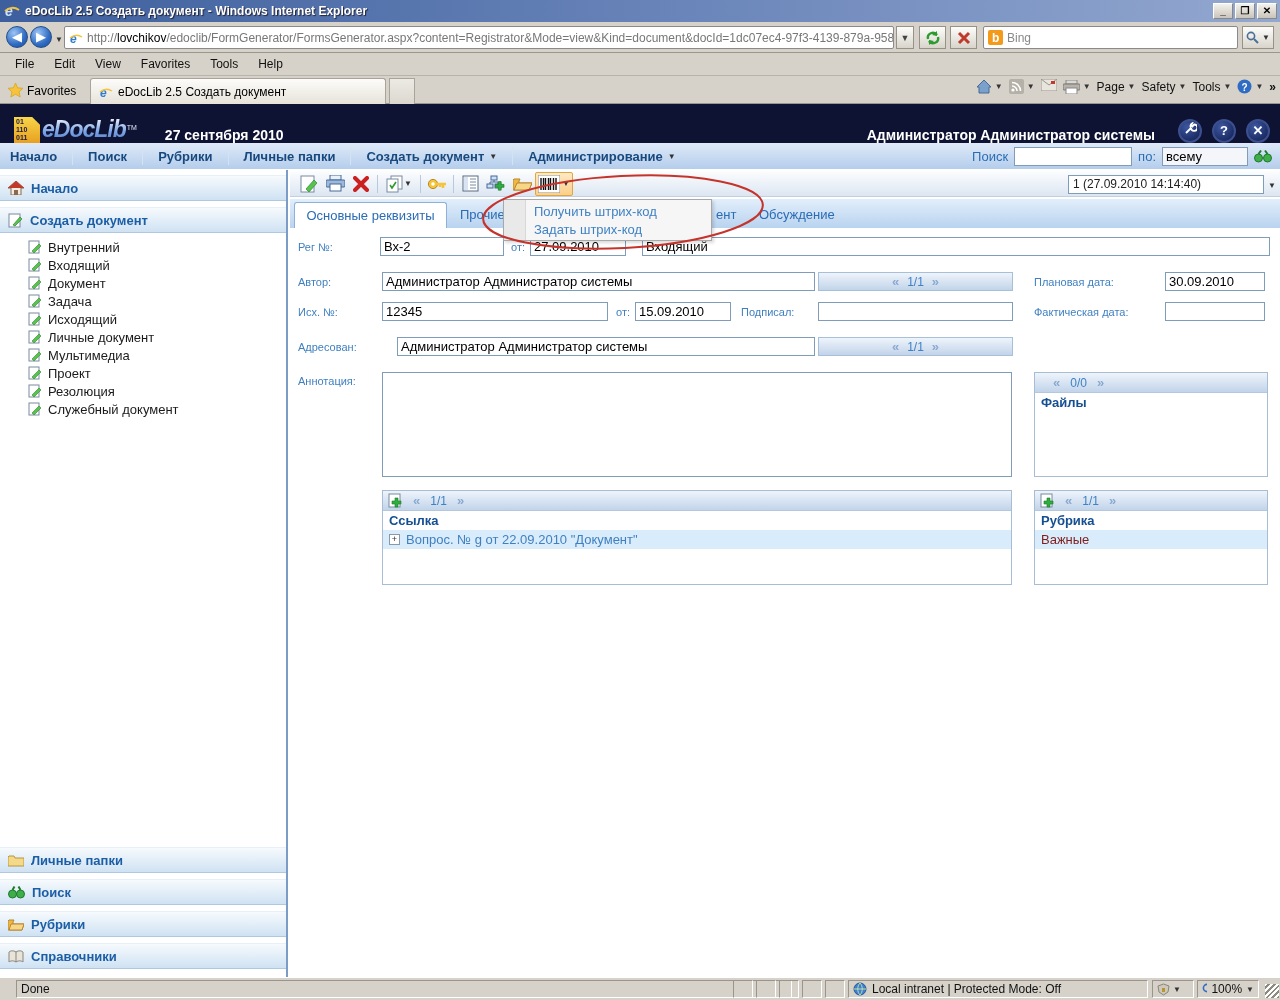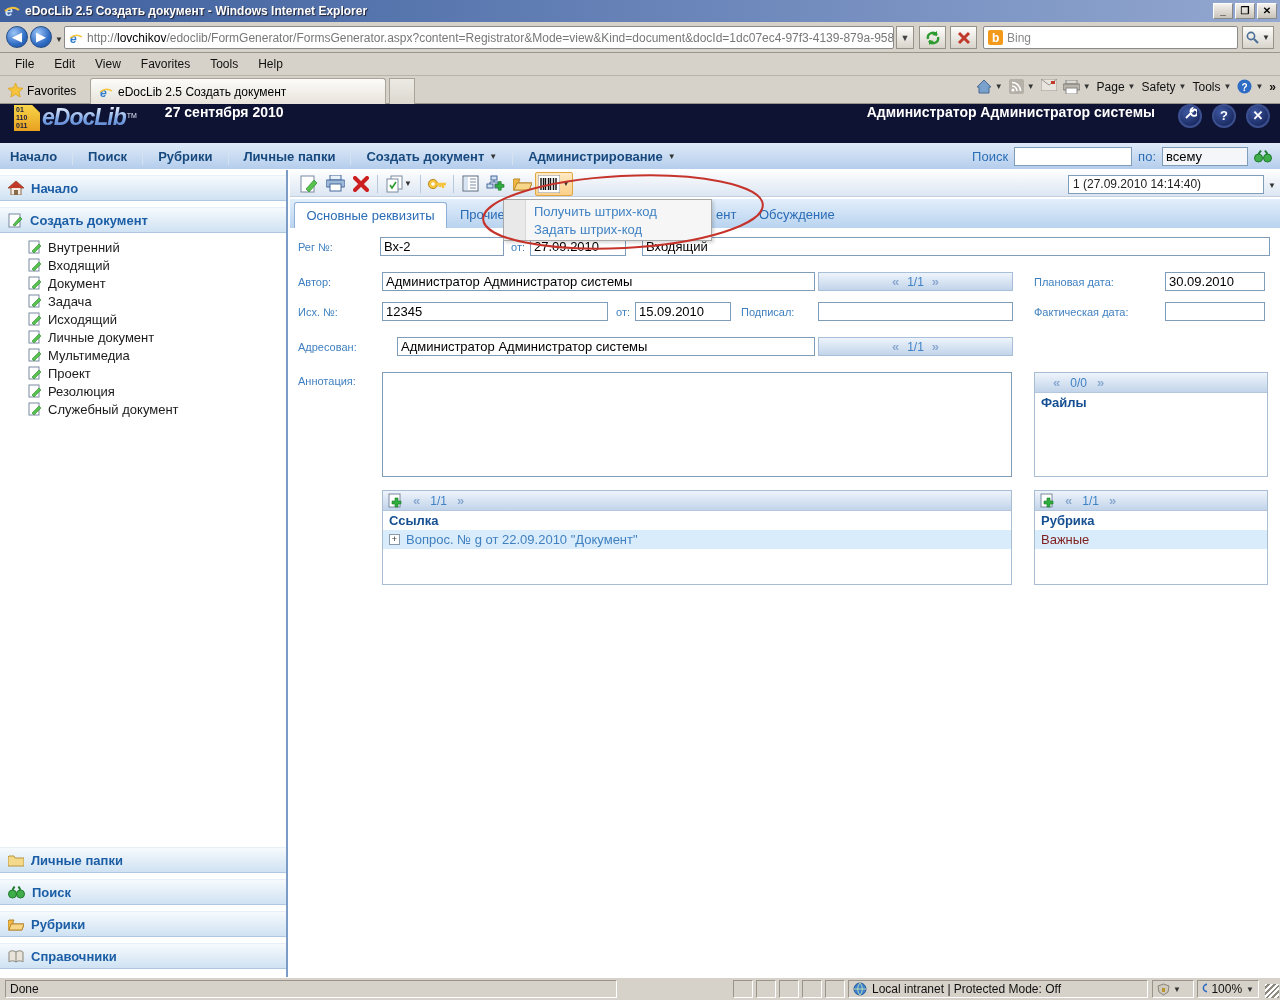--- a/index.html
+++ b/index.html
@@ -39,21 +39,21 @@
     border-radius:3px 3px 0 0; display:flex; align-items:center; padding:0 8px; font-size:12px; gap:5px;}
   .favstub { position:absolute; left:389px; top:2px; width:26px; height:26px;
     background:linear-gradient(#eceae4,#dcd8cf); border:1px solid #a9a49a; border-bottom:none; }
   .cmdicons { position:absolute; right:4px; top:3px; display:flex; align-items:center; gap:6px;
     font-size:12px; color:#111; }
   .cmdlbl { display:flex; align-items:center; gap:3px; }
   .caret { font-size:8px; color:#333; }
 
   
   .appheader { left:0; top:104px; width:1280px; height:39px; background:#0e1233; color:#fff;
-    display:flex; align-items:flex-start; }
+    display:flex; align-items:flex-end; }
   .logo { display:flex; align-items:flex-end; margin-left:14px; }
   .logobits { width:26px; height:26px; background:linear-gradient(#f7d54a,#e8a020); color:#1a1a40;
     font-size:7px; font-weight:bold; line-height:8px; padding:1px 2px;
     clip-path:polygon(0 0,70% 0,100% 30%,100% 100%,0 100%); }
   .logotext { font-size:23px; font-weight:bold; font-style:italic; margin-left:2px;
     background:linear-gradient(#ffffff,#7fa8e8 55%,#4a74c0); -webkit-background-clip:text;
     background-clip:text; color:transparent; letter-spacing:-1px;}
   .logotm { font-size:7px; margin-bottom:12px; margin-left:1px; color:#dfe6f5;}
   .hdate { font-weight:bold; font-size:14px; margin-left:28px; }
   .huser { position:absolute; right:125px; font-weight:bold; font-size:14px; }
@@ -597,21 +597,21 @@
     <div class="gut"></div>
     <span class="popitem" style="top:4px">Получить штрих-код</span>
     <span class="popitem" style="top:22px">Задать штрих-код</span>
   </div>
 
   <svg class="ellipse-svg" width="290" height="84">
     <ellipse cx="145" cy="42" rx="140" ry="36" fill="none" stroke="#c5332b" stroke-width="2" transform="rotate(-3 145 42)"></ellipse>
   </svg>
 
   <div class="abs chrome statusband">
-    <div class="scell" style="left:5px;width:612px">Done</div>
+    <div class="scell" style="left:16px;width:776px">Done</div>
     <div class="scell" style="left:733px;width:20px"></div>
     <div class="scell" style="left:756px;width:20px"></div>
     <div class="scell" style="left:779px;width:20px"></div>
     <div class="scell" style="left:802px;width:20px"></div>
     <div class="scell" style="left:825px;width:20px"></div>
     <div class="scell" style="left:848px;width:300px;gap:5px">
       <svg width="14" height="14">
           <circle cx="7" cy="7" r="6" fill="#3f7fd1" stroke="#24589a"></circle>
           <path d="M1 7 H13 M7 1 C4 4 4 10 7 13 C10 10 10 4 7 1" stroke="#bfe0a8" fill="none"></path>
         </svg>

